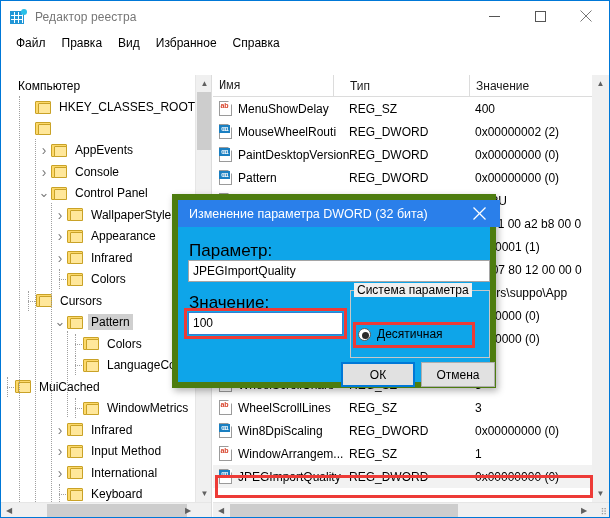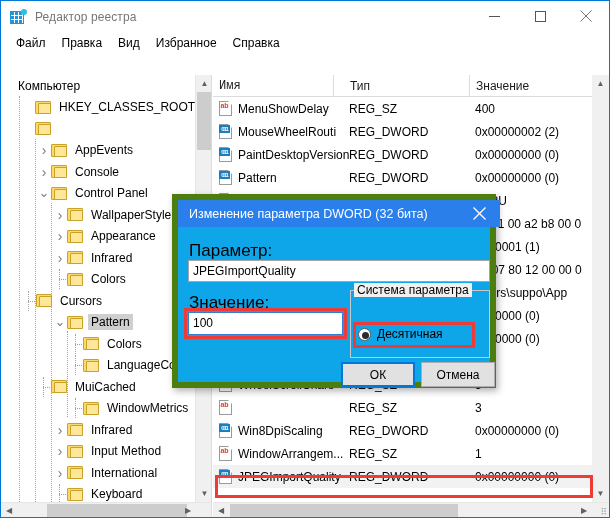--- a/index.html
+++ b/index.html
@@ -445,21 +445,21 @@
           <span class="tlabel">Colors</span>
         </div>
         <div class="tnode" style="padding-left: 68px;">
           <span class="dotted"></span>
           <span class="folder">
             <span class="back"></span>
             <span class="front"></span>
           </span>
           <span class="tlabel">LanguageConfigur</span>
         </div>
-        <div class="tnode" style=" margin-left: 36px;">
+        <div class="tnode" style="">
           <span class="dotted"></span>
           <span class="folder">
             <span class="back"></span>
             <span class="front"></span>
           </span>
           <span class="tlabel">MuiCached</span>
         </div>
         <div class="tnode" style="padding-left: 68px;">
           <span class="dotted"></span>
           <span class="folder">
@@ -619,20 +619,21 @@
           </span>
           <span class="lname">WheelScrollChars</span>
           <span class="ltype">REG_SZ</span>
           <span class="lval">3</span>
         </div>
         <div class="lrow">
           <span class="licon sz">
             <span class="page"></span>
             <span class="tag">ab</span>
           </span>
+          <span class="lname">WheelScrollLines</span>
           <span class="ltype">REG_SZ</span>
           <span class="lval">3</span>
         </div>
         <div class="lrow">
           <span class="licon dw">
             <span class="page"></span>
             <span class="tag">011</span>
           </span>
           <span class="lname">Win8DpiScaling</span>
           <span class="ltype">REG_DWORD</span>

